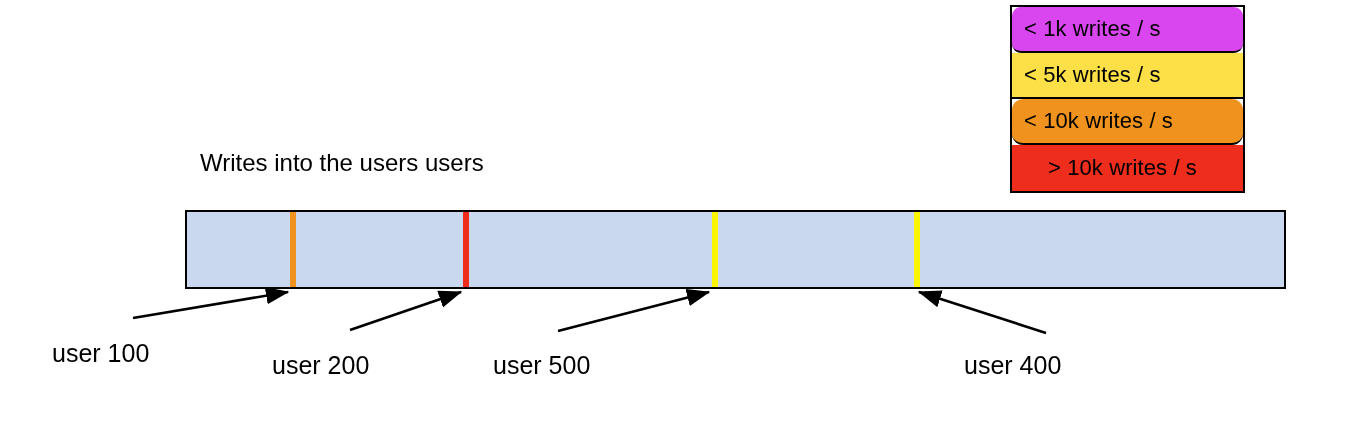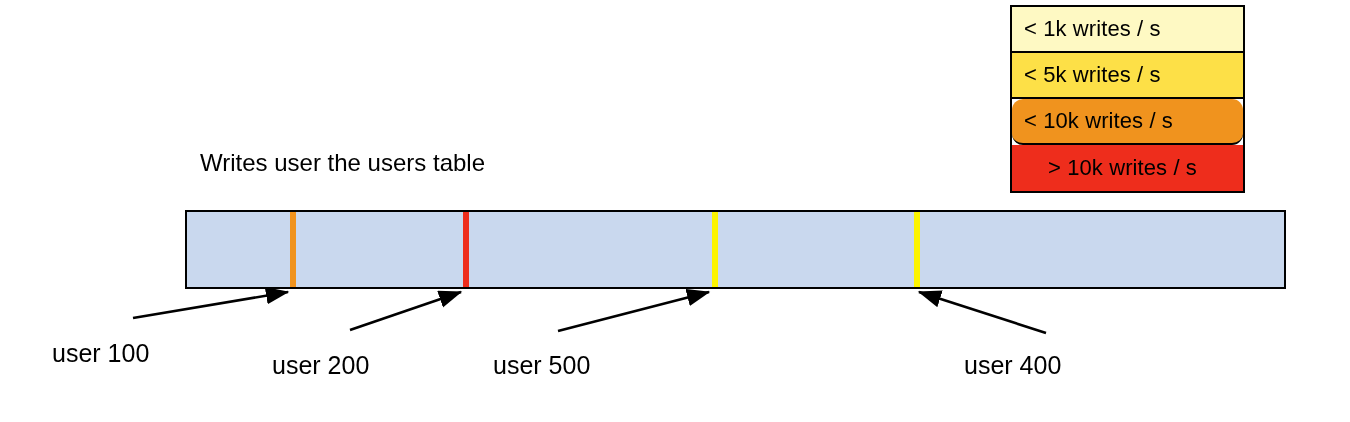--- a/index.html
+++ b/index.html
@@ -81,35 +81,35 @@
     position: absolute;
     font-size: 25px;
     line-height: 1;
     white-space: nowrap;
   }
 </style>
 </head>
 <body>
 
 <div id="legend">
-  <div class="legend-row" style="background: #fef9c3;">
+  <div class="legend-row" style="background: #d946ef; border-radius: 9px;">
     <span>&lt; 1k writes / s</span>
   </div>
   <div class="legend-row" style="background: #fde047;">
     <span>&lt; 5k writes / s</span>
   </div>
   <div class="legend-row" style="background: rgb(240, 147, 30); border-radius: 11px;">
     <span>&lt; 10k writes / s</span>
   </div>
   <div class="legend-row" style="background: rgb(238, 45, 28);">
     <span>&gt; 10k writes / s</span>
   </div>
 </div>
 
-<div id="chart-title">Writes user the users table</div>
+<div id="chart-title">Writes into the users users</div>
 
 <div id="bar" style="background: rgb(201, 216, 238);">
   <div class="bar-stripe" style="background: rgb(240, 147, 30); left: 103px;"></div>
   <div class="bar-stripe" style="background: rgb(238, 45, 28); left: 276px;"></div>
   <div class="bar-stripe" style="background: rgb(252, 244, 0); left: 525px;"></div>
   <div class="bar-stripe" style="background: rgb(252, 244, 0); left: 727px;"></div>
 </div>
 
 <svg id="arrows" viewBox="0 0 1350 422" width="1350" height="422">
   <defs>

